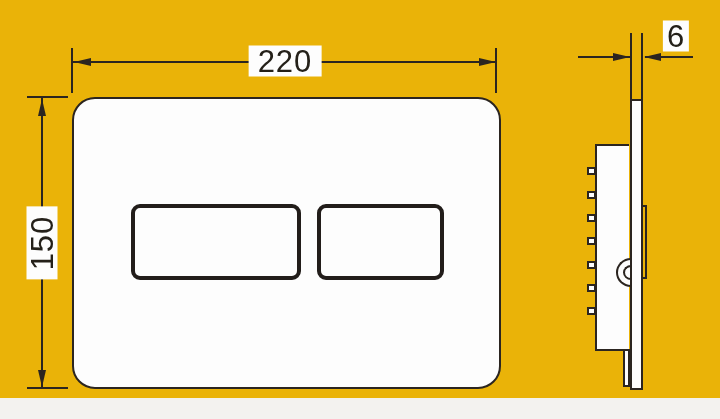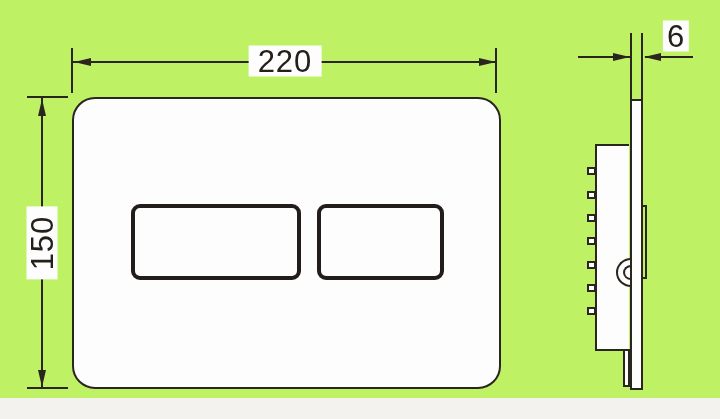--- a/index.html
+++ b/index.html
@@ -1,19 +1,19 @@
 <!DOCTYPE html>
 <html><head>
 <meta charset="utf-8">
 <style>
   * { margin:0; padding:0; box-sizing:border-box; }
   html,body { background:#ffffff; }
   .canvas {
     position:relative; width:720px; height:419px;
-    background:#bef264; overflow:hidden;
+    background:#eab308; overflow:hidden;
     font-family:"Liberation Sans", sans-serif;
     color:#2b2520;
   }
   .hline { position:absolute; height:2px; background:#2b2520; }
   .vline { position:absolute; width:2px; background:#2b2520; }
   .arrow { position:absolute; width:0; height:0; }
   .arrow.right { border-left:17px solid #2b2520; border-top:4px solid transparent; border-bottom:4px solid transparent; }
   .arrow.left  { border-right:17px solid #2b2520; border-top:4px solid transparent; border-bottom:4px solid transparent; }
   .arrow.up    { border-bottom:17px solid #2b2520; border-left:4px solid transparent; border-right:4px solid transparent; }
   .arrow.down  { border-top:17px solid #2b2520; border-left:4px solid transparent; border-right:4px solid transparent; }

